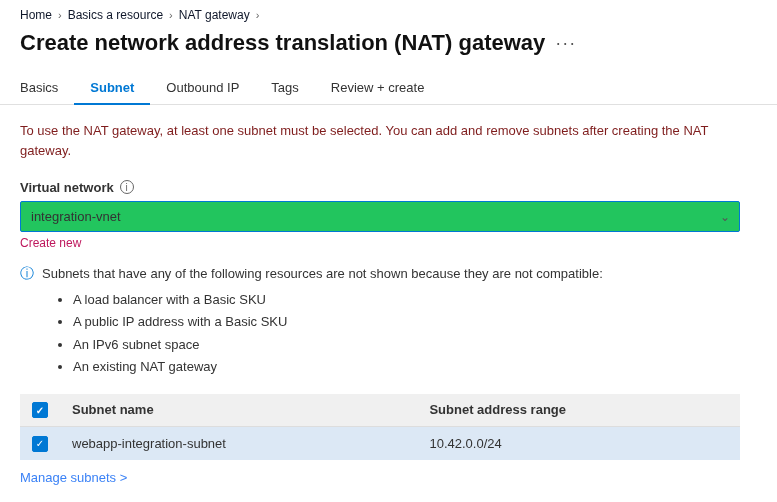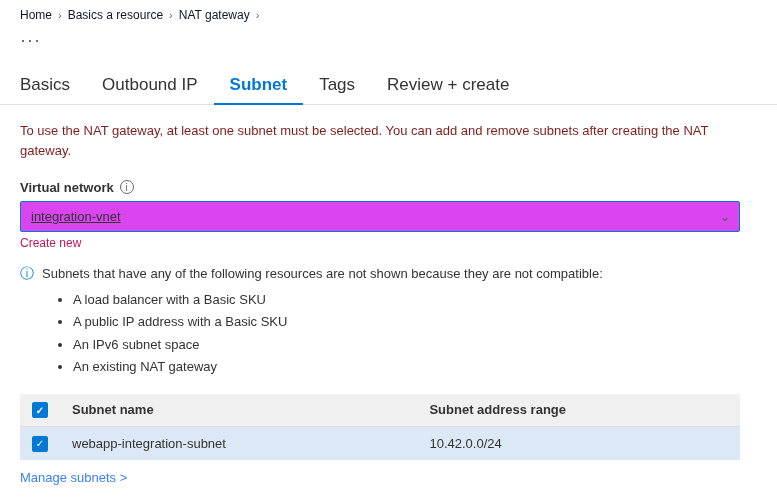--- a/index.html
+++ b/index.html
@@ -51,21 +51,21 @@
 
     .tabs {
       display: flex;
       align-items: center;
       gap: 0;
       padding: 0 20px;
       border-bottom: 1px solid #e0e0e0;
     }
     .tab {
       padding: 8px 16px;
-      font-size: 17px;
+      font-size: 13px;
       color: #333;
       cursor: pointer;
       border-bottom: 2px solid transparent;
       margin-bottom: -1px;
       white-space: nowrap;
     }
     .tab:first-child { padding-left: 0; }
     .tab.active {
       font-weight: 600;
       color: #0078d4;
@@ -109,27 +109,26 @@
     .dropdown-wrapper {
       position: relative;
       width: 100%;
       max-width: 720px;
     }
     .dropdown {
       width: 100%;
       padding: 7px 32px 7px 10px;
       font-size: 13px;
       color: #333;
-      background: #d946ef;
+      background: #22c55e;
       border: 1px solid #0078d4;
       border-radius: 2px;
       appearance: none;
       cursor: pointer;
       outline: none;
-      text-decoration: underline;
     }
     .dropdown-arrow {
       position: absolute;
       right: 10px;
       top: 50%;
       transform: translateY(-50%);
       pointer-events: none;
       font-size: 12px;
       color: #555;
     }
@@ -241,27 +240,28 @@
 <div class="breadcrumb">
   <a class="breadcrumb-link">Home</a>
   <span class="breadcrumb-sep">›</span>
   <a class="breadcrumb-link">Basics a resource</a>
   <span class="breadcrumb-sep">›</span>
   <a class="breadcrumb-link">NAT gateway</a>
   <span class="breadcrumb-sep">›</span>
 </div>
 
 <div class="page-title-row">
+  <h1 class="page-title">Create network address translation (NAT) gateway</h1>
   <span class="more-icon">···</span>
 </div>
 
 <div class="tabs">
   <div class="tab">Basics</div>
+  <div class="tab active">Subnet</div>
   <div class="tab">Outbound IP</div>
-  <div class="tab active">Subnet</div>
   <div class="tab">Tags</div>
   <div class="tab">Review + create</div>
 </div>
 
 <div class="content">
 
   
   <p class="info-text">To use the NAT gateway, at least one subnet must be selected. You can add and remove subnets after creating the NAT gateway.</p>
 
   

